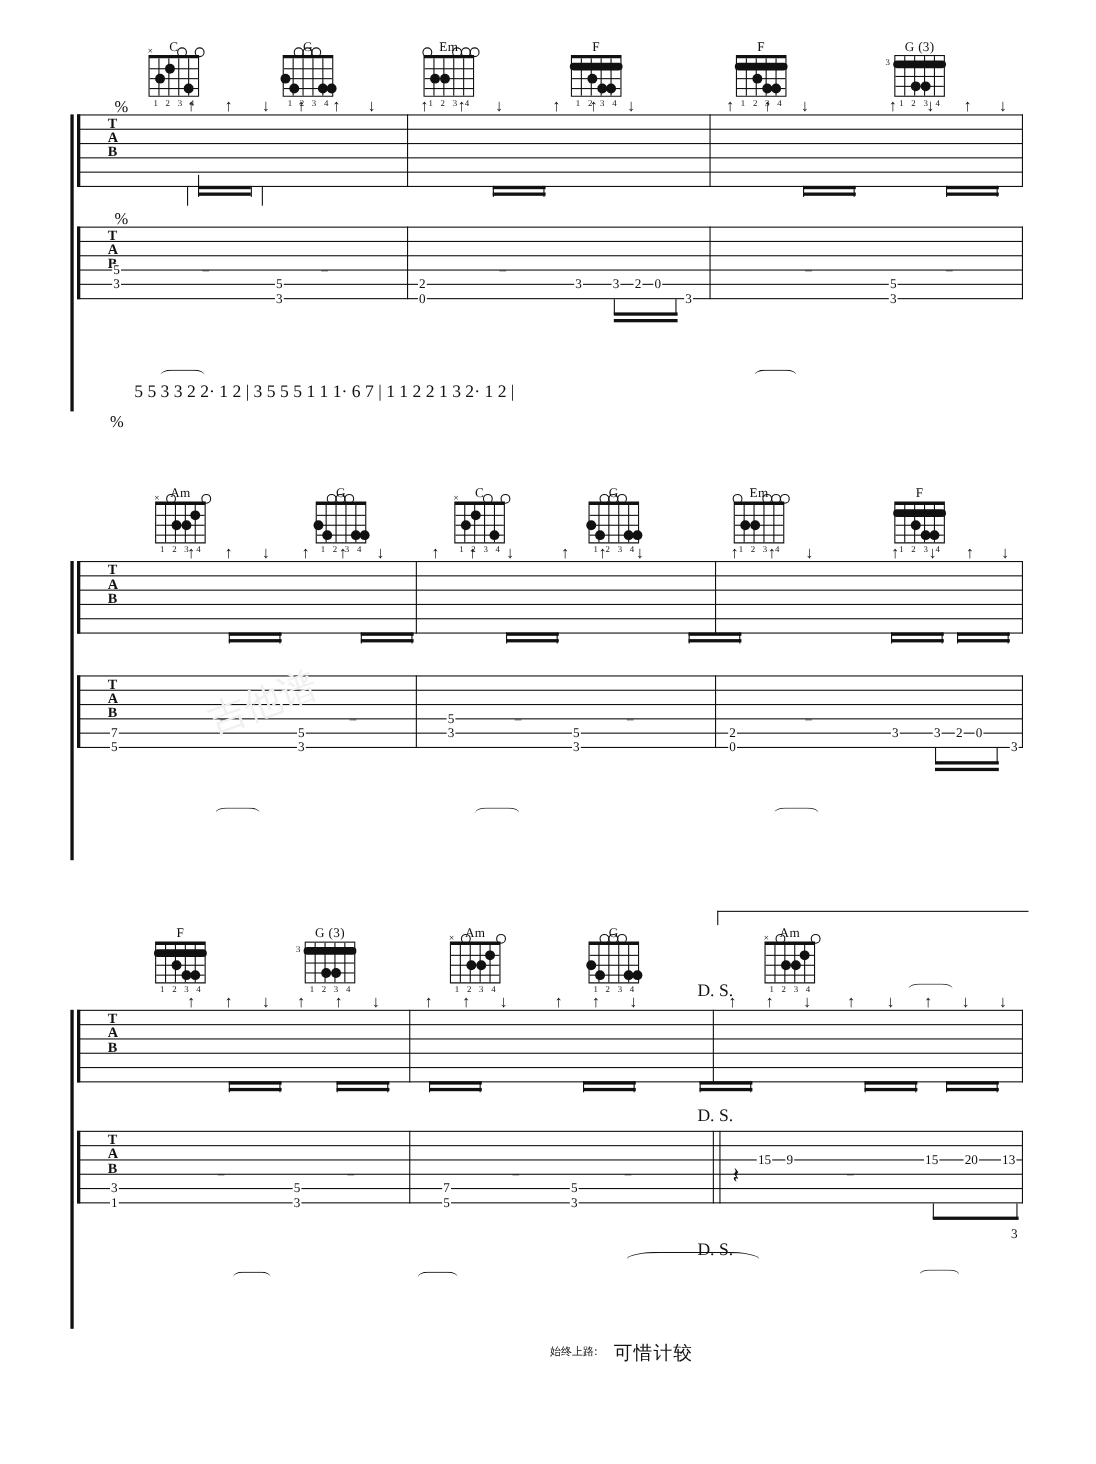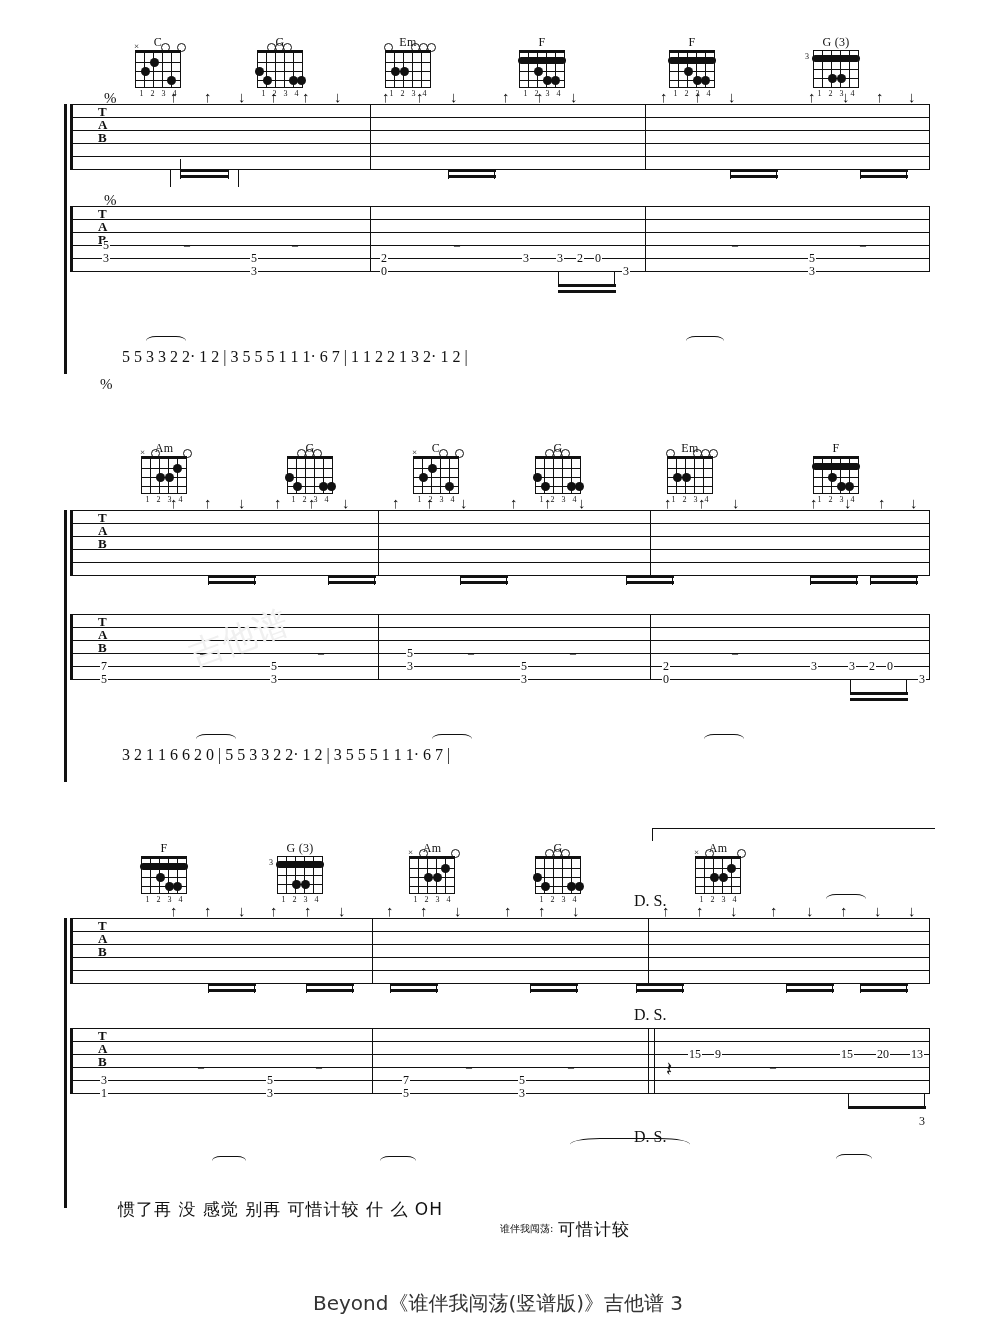--- a/index.html
+++ b/index.html
@@ -563,21 +563,20 @@
       <div class="num" style="left:778px;top:47px;">3</div>
       <div class="num" style="left:798px;top:47px;">2</div>
       <div class="num" style="left:816px;top:47px;">0</div>
       <div class="num" style="left:848px;top:60px;">3</div>
       <div class="beam" style="left:780px;top:78px;width:58px;height:3px;"></div>
       <div class="beam" style="left:780px;top:84px;width:58px;height:3px;"></div>
       <div class="stem" style="left:780px;top:66px;height:14px;"></div>
       <div class="stem" style="left:836px;top:66px;height:14px;"></div>
     </div>
 
-    <div class="numline" style="left:122px;top:342px;">3 2 1 1 6 6  2  0   | 5  5 3 3 2 2·   1 2 | 3 5 5 5 1 1   1·    6 7 |</div>
     <div class="slur" style="left:196px;top:330px;width:40px;"></div>
     <div class="slur" style="left:432px;top:330px;width:40px;"></div>
     <div class="slur" style="left:704px;top:330px;width:40px;"></div>
 
     <div class="abs" style="left:64px;top:106px;width:8px;height:272px;border-left:3px solid #111;"></div>
     <div class="wm" style="left:188px;top:212px;">吉他谱</div>
   </div>
 
   <div class="abs" style="left:0;top:810px;width:996px;height:420px;">
 
@@ -807,24 +806,22 @@
       <div class="num" style="left:840px;top:21px;">13</div>
       <div class="beam" style="left:778px;top:78px;width:78px;height:3px;"></div>
       <div class="stem" style="left:778px;top:66px;height:14px;"></div>
       <div class="stem" style="left:854px;top:66px;height:14px;"></div>
       <div class="num" style="left:848px;top:88px;">3</div>
       <div class="abs" style="left:596px;top:30px;font-size:20px;">𝄽</div>
     </div>
 
     <div class="dsmark" style="left:634px;top:318px;">D. S.</div>
     <div class="slur" style="left:570px;top:328px;width:120px;height:12px;"></div>
-    <div class="lyricline" style="left:118px;top:388px;">惯了再 没 感觉   别再  可惜计较 什 么  OH</div>
-    <div class="smallnote" style="left:500px;top:412px;font-size:10px;">谁伴我闯荡:</div>
+    <div class="smallnote" style="left:500px;top:412px;font-size:10px;">始终上路:</div>
     <div class="lyricline" style="left:558px;top:408px;font-size:17px;">可惜计较</div>
     <div class="slur" style="left:212px;top:346px;width:34px;"></div>
     <div class="slur" style="left:380px;top:346px;width:36px;"></div>
     <div class="slur" style="left:836px;top:344px;width:36px;"></div>
 
     <div class="abs" style="left:64px;top:108px;width:8px;height:290px;border-left:3px solid #111;"></div>
   </div>
 
-  <div class="footer">Beyond《谁伴我闯荡(竖谱版)》吉他谱 3</div>
 </div>
 
 </body></html>

